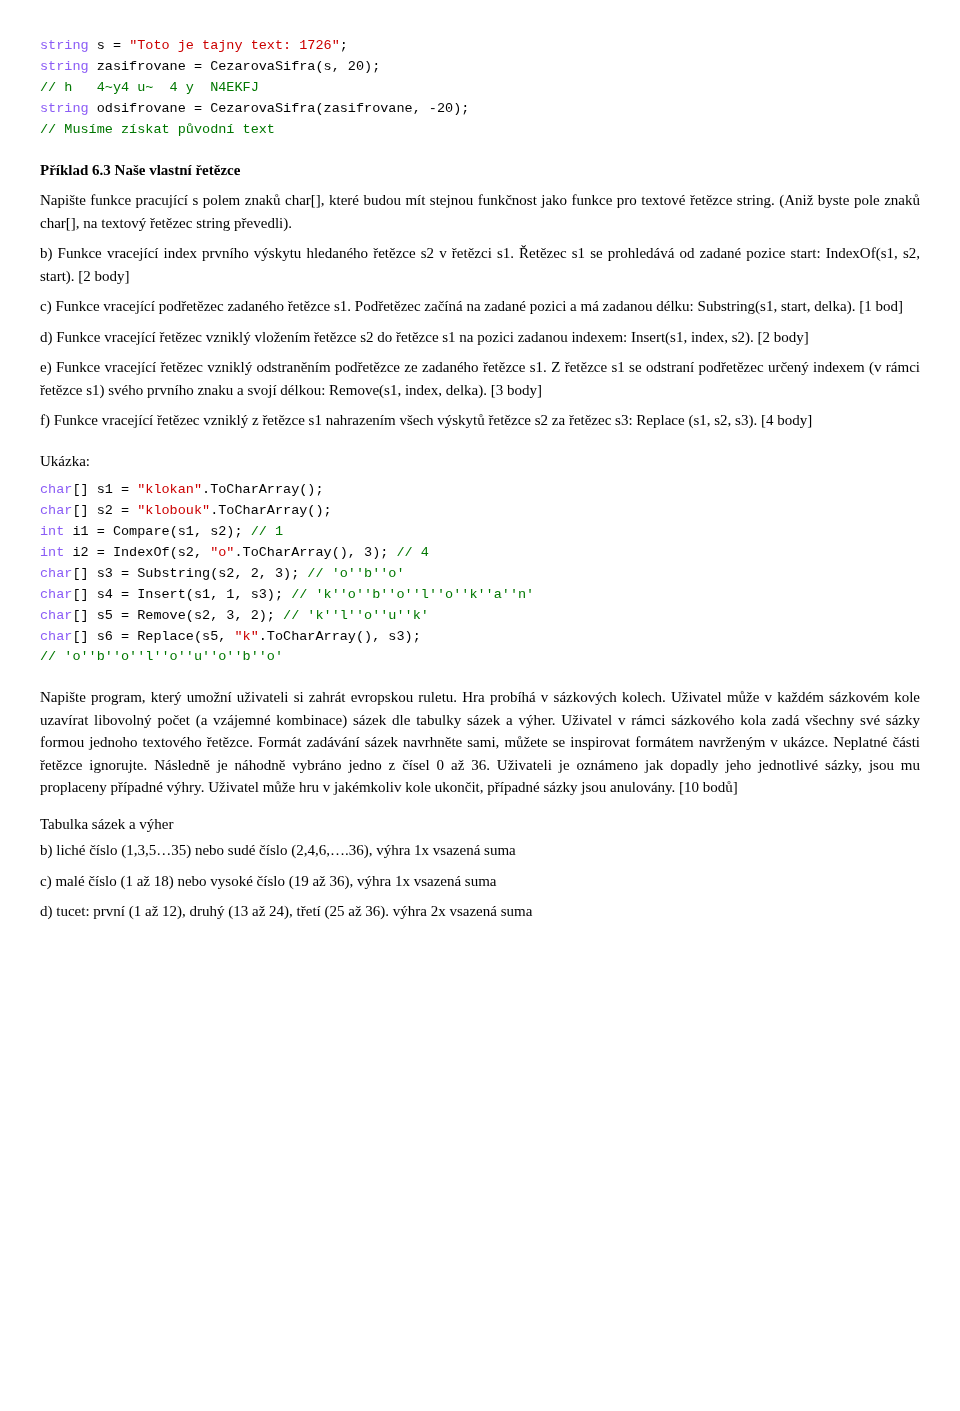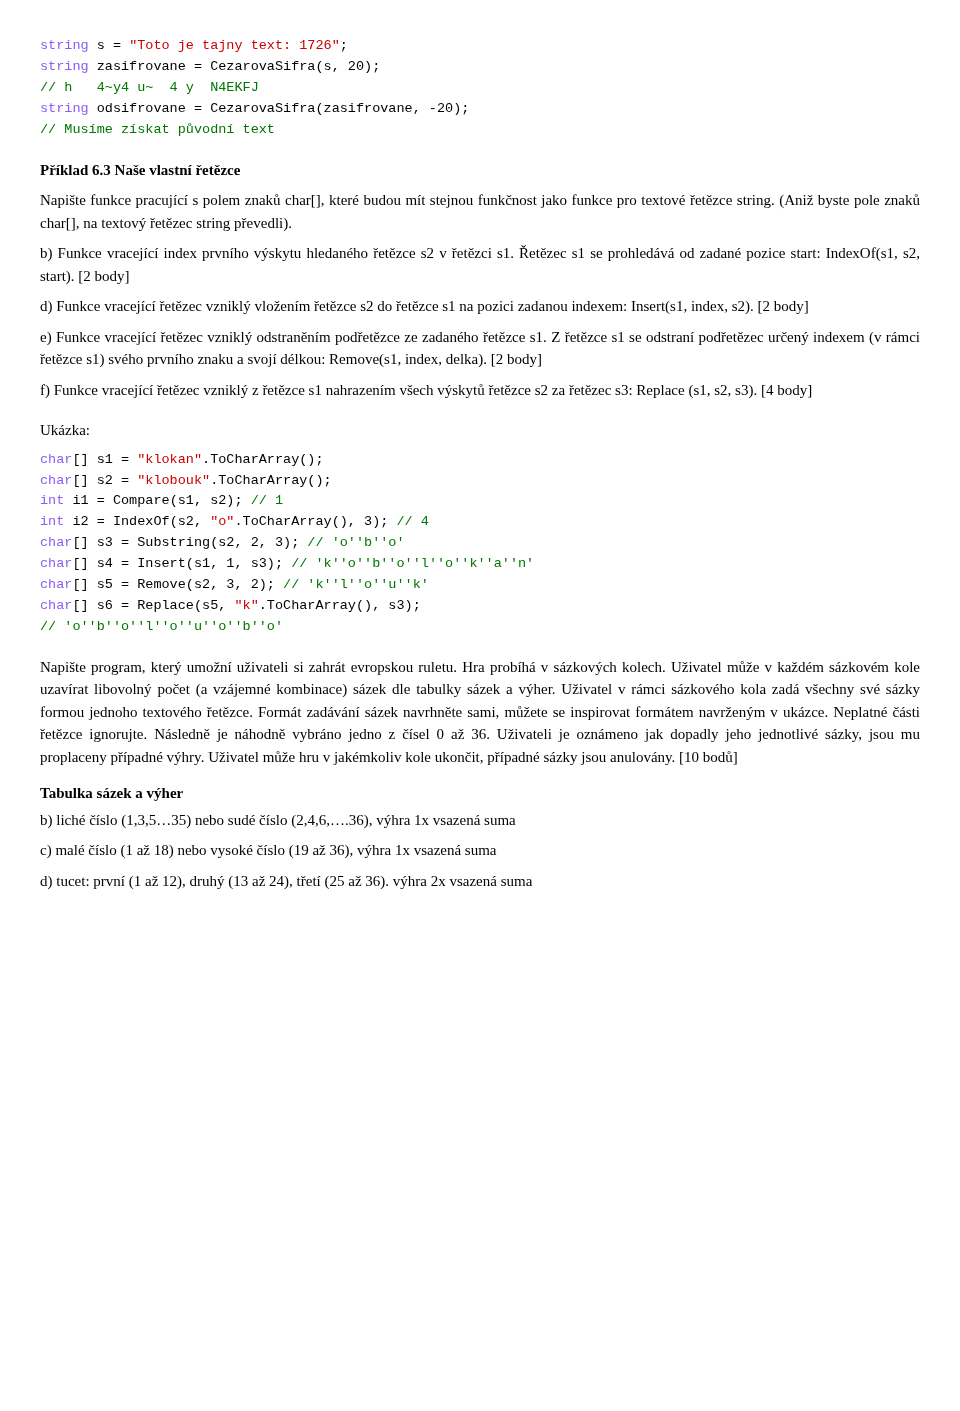--- a/index.html
+++ b/index.html
@@ -17,41 +17,42 @@
       font-family: 'Courier New', Courier, monospace;
       font-size: 13.5px;
       line-height: 1.55;
       margin: 6px 0 10px 0;
       white-space: pre;
     }
     .kw { color: #8b5cf6; font-weight: normal; }
     .str { color: #cc0000; }
     .cm { color: #007700; text-align: center; }
     p { margin-bottom: 8px; text-align: justify; }
-    .table-label { font-weight: bold; margin-top: 14px; margin-bottom: 4px; }
+    .table-label { font-weight: normal; margin-top: 14px; margin-bottom: 4px; }
   </style>
 </head>
 <body>
 
 <div>
 
   <div class="section">
     <div class="code-block"><span class="kw">string</span> s = <span class="str">"Toto je tajny text: 1726"</span>;
 <span class="kw">string</span> zasifrovane = CezarovaSifra(s, 20);
 <span class="cm">// h   4~y4 u~  4 y  N4EKFJ</span>
 <span class="kw">string</span> odsifrovane = CezarovaSifra(zasifrovane, -20);
 <span class="cm">// Musíme získat původní text</span></div>
   </div>
 
   <div class="section">
     <p><strong>Příklad 6.3 Naše vlastní řetězce</strong></p>
     <p>Napište funkce pracující s polem znaků char[], které budou mít stejnou funkčnost jako funkce pro textové řetězce string. (Aniž byste pole znaků char[], na textový řetězec string převedli).</p>
     <p>b) Funkce vracející index prvního výskytu hledaného řetězce s2 v řetězci s1. Řetězec s1 se prohledává od zadané pozice start: IndexOf(s1, s2, start). [2 body]</p>
+    <p>c) Funkce vracející podřetězec zadaného řetězce s1. Podřetězec začíná na zadané pozici a má zadanou délku: Substring(s1, start, delka). [1 bod]</p>
     <p>d) Funkce vracející řetězec vzniklý vložením řetězce s2 do řetězce s1 na pozici zadanou indexem: Insert(s1, index, s2). [2 body]</p>
-    <p>e) Funkce vracející řetězec vzniklý odstraněním podřetězce ze zadaného řetězce s1. Z řetězce s1 se odstraní podřetězec určený indexem (v rámci řetězce s1) svého prvního znaku a svojí délkou: Remove(s1, index, delka). [2 body]</p>
+    <p>e) Funkce vracející řetězec vzniklý odstraněním podřetězce ze zadaného řetězce s1. Z řetězce s1 se odstraní podřetězec určený indexem (v rámci řetězce s1) svého prvního znaku a svojí délkou: Remove(s1, index, delka). [3 body]</p>
     <p>f) Funkce vracející řetězec vzniklý z řetězce s1 nahrazením všech výskytů řetězce s2 za řetězec s3: Replace (s1, s2, s3). [4 body]</p>
   </div>
 
   <div class="section">
     <p>Ukázka:</p>
     <div class="code-block"><span class="kw">char</span>[] s1 = <span class="str">"klokan"</span>.ToCharArray();
 <span class="kw">char</span>[] s2 = <span class="str">"klobouk"</span>.ToCharArray();
 <span class="kw">int</span> i1 = Compare(s1, s2); <span class="cm">// 1</span>
 <span class="kw">int</span> i2 = IndexOf(s2, <span class="str">"o"</span>.ToCharArray(), 3); <span class="cm">// 4</span>
 <span class="kw">char</span>[] s3 = Substring(s2, 2, 3); <span class="cm">// 'o''b''o'</span>

